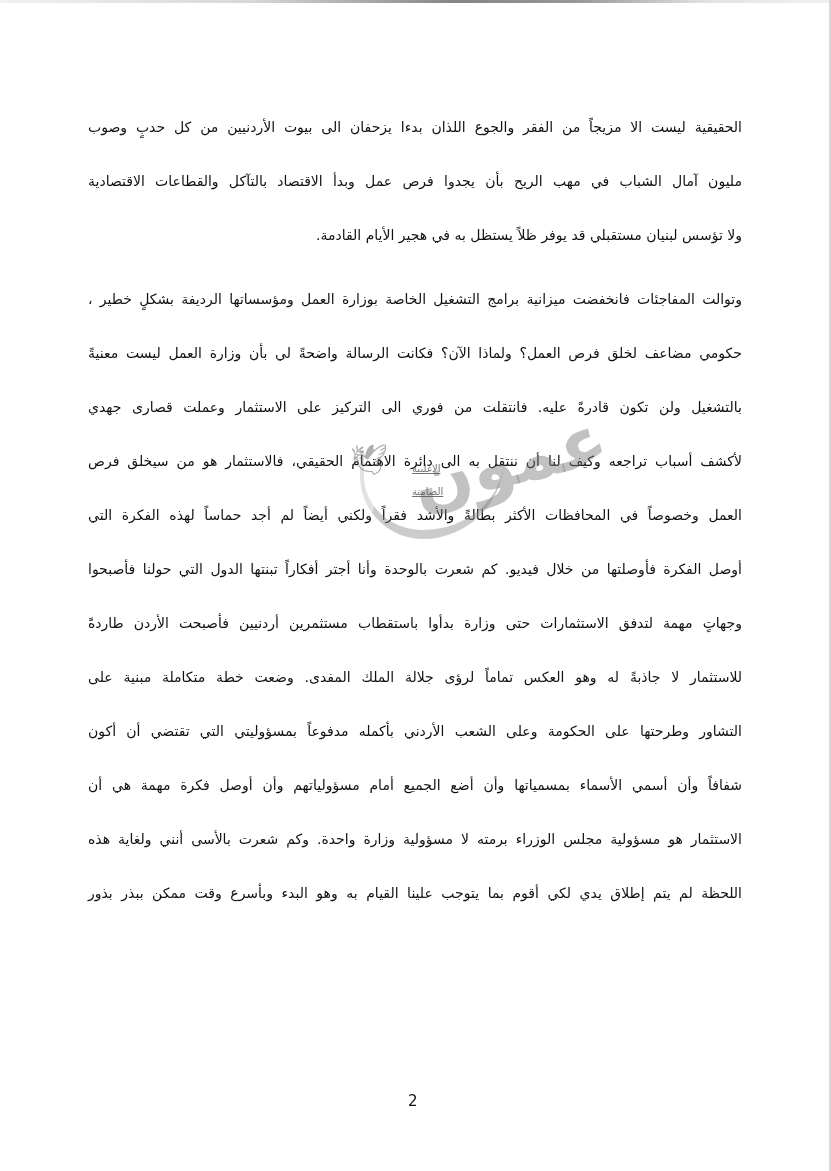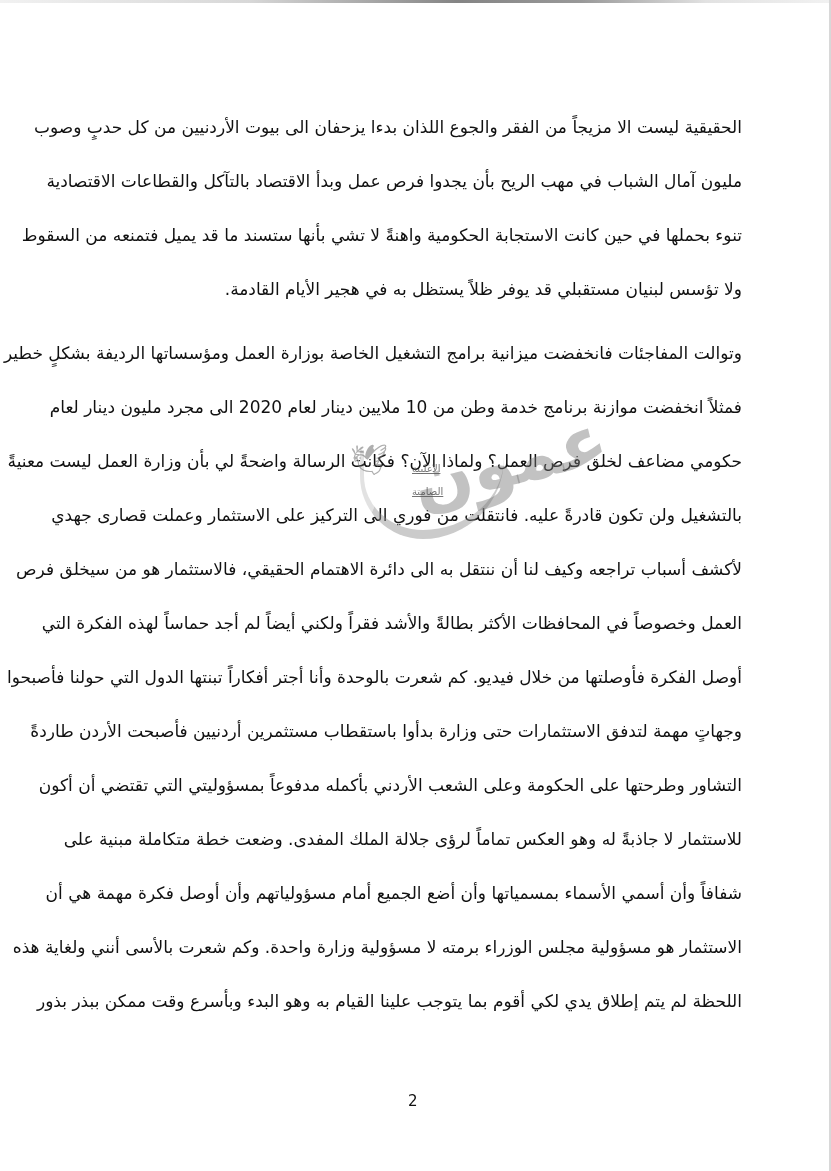--- a/index.html
+++ b/index.html
@@ -32,21 +32,21 @@
     position: absolute;
     left: 88px;
     top: 100px;
     width: 654px;
     direction: rtl;
   }
   .line {
     display: block;
     height: 54px;
     line-height: 54px;
-    font-size: 17px;
+    font-size: 14px;
     text-align: justify;
     text-align-last: justify;
     white-space: nowrap;
     overflow: visible;
   }
   .line.last {
     text-align-last: right;
   }
   .para-gap {
     height: 10px;
@@ -108,35 +108,33 @@
 </head>
 <body>
 
 <div class="scan-edge-top"></div>
 <div class="scan-edge-right"></div>
 
 <div class="page">
   <div>
     <span class="line">الحقيقية ليست الا مزيجاً من الفقر والجوع اللذان بدءا يزحفان الى بيوت الأردنيين من كل حدبٍ وصوب</span>
     <span class="line">مليون آمال الشباب في مهب الريح بأن يجدوا فرص عمل وبدأ الاقتصاد بالتآكل والقطاعات الاقتصادية</span>
-    <span class="line">تنوء بحملها في حين كانت الاستجابة الحكومية واهنةً لا تشي بأنها ستسند ما قد يميل فتمنعه من السقوط</span>
     <span class="line last">ولا تؤسس لبنيان مستقبلي قد يوفر ظلاً يستظل به في هجير الأيام القادمة.</span>
   </div>
   <div class="para-gap"></div>
   <div>
     <span class="line">وتوالت المفاجئات فانخفضت ميزانية برامج التشغيل الخاصة بوزارة العمل ومؤسساتها الرديفة بشكلٍ خطير ،</span>
-    <span class="line">فمثلاً انخفضت موازنة برنامج خدمة وطن من 10 ملايين دينار لعام 2020 الى مجرد مليون دينار لعام</span>
     <span class="line">حكومي مضاعف لخلق فرص العمل؟ ولماذا الآن؟ فكانت الرسالة واضحةً لي بأن وزارة العمل ليست معنيةً</span>
     <span class="line">بالتشغيل ولن تكون قادرةً عليه. فانتقلت من فوري الى التركيز على الاستثمار وعملت قصارى جهدي</span>
     <span class="line">لأكشف أسباب تراجعه وكيف لنا أن ننتقل به الى دائرة الاهتمام الحقيقي، فالاستثمار هو من سيخلق فرص</span>
     <span class="line">العمل وخصوصاً في المحافظات الأكثر بطالةً والأشد فقراً ولكني أيضاً لم أجد حماساً لهذه الفكرة التي</span>
     <span class="line">أوصل الفكرة فأوصلتها من خلال فيديو. كم شعرت بالوحدة وأنا أجتر أفكاراً تبنتها الدول التي حولنا فأصبحوا</span>
     <span class="line">وجهاتٍ مهمة لتدفق الاستثمارات حتى وزارة بدأوا باستقطاب مستثمرين أردنيين فأصبحت الأردن طاردةً</span>
+    <span class="line">للاستثمار لا جاذبةً له وهو العكس تماماً لرؤى جلالة الملك المفدى. وضعت خطة متكاملة مبنية على</span>
     <span class="line">التشاور وطرحتها على الحكومة وعلى الشعب الأردني بأكمله مدفوعاً بمسؤوليتي التي تقتضي أن أكون</span>
-    <span class="line">للاستثمار لا جاذبةً له وهو العكس تماماً لرؤى جلالة الملك المفدى. وضعت خطة متكاملة مبنية على</span>
     <span class="line">شفافاً وأن أسمي الأسماء بمسمياتها وأن أضع الجميع أمام مسؤولياتهم وأن أوصل فكرة مهمة هي أن</span>
     <span class="line">الاستثمار هو مسؤولية مجلس الوزراء برمته لا مسؤولية وزارة واحدة. وكم شعرت بالأسى أنني ولغاية هذه</span>
     <span class="line">اللحظة لم يتم إطلاق يدي لكي أقوم بما يتوجب علينا القيام به وهو البدء وبأسرع وقت ممكن ببذر بذور</span>
   </div>
 </div>
 
 <div class="watermark">
   <div class="wm-arc"></div>
   <span class="wm-bird">🕊</span>
   <span class="wm-logo">عمون</span>

